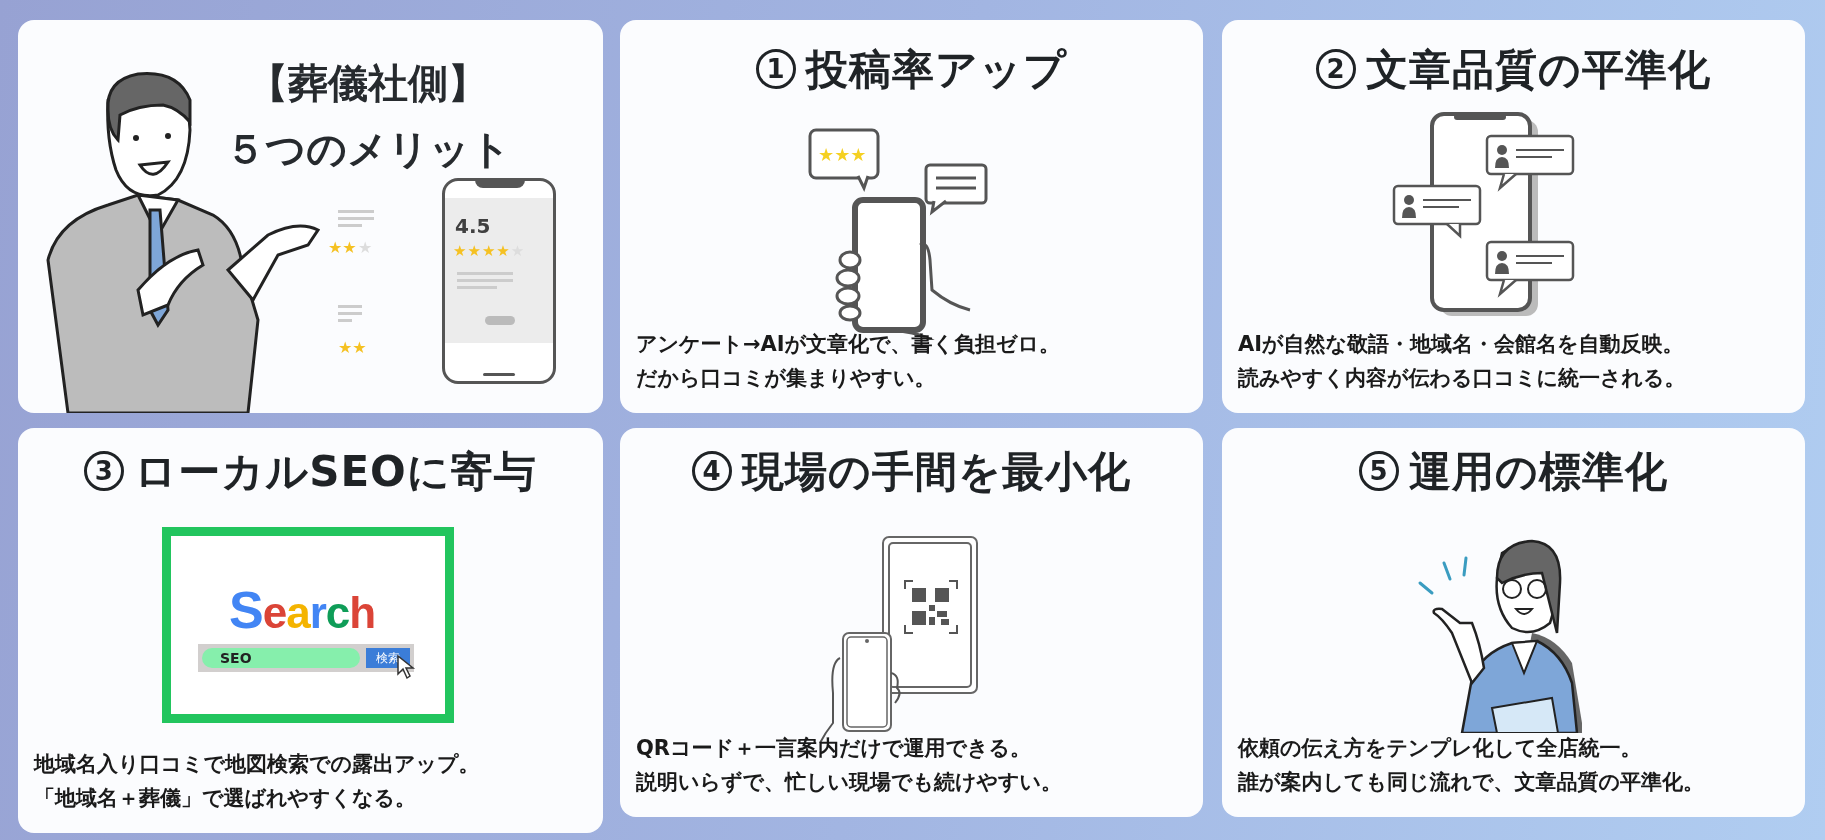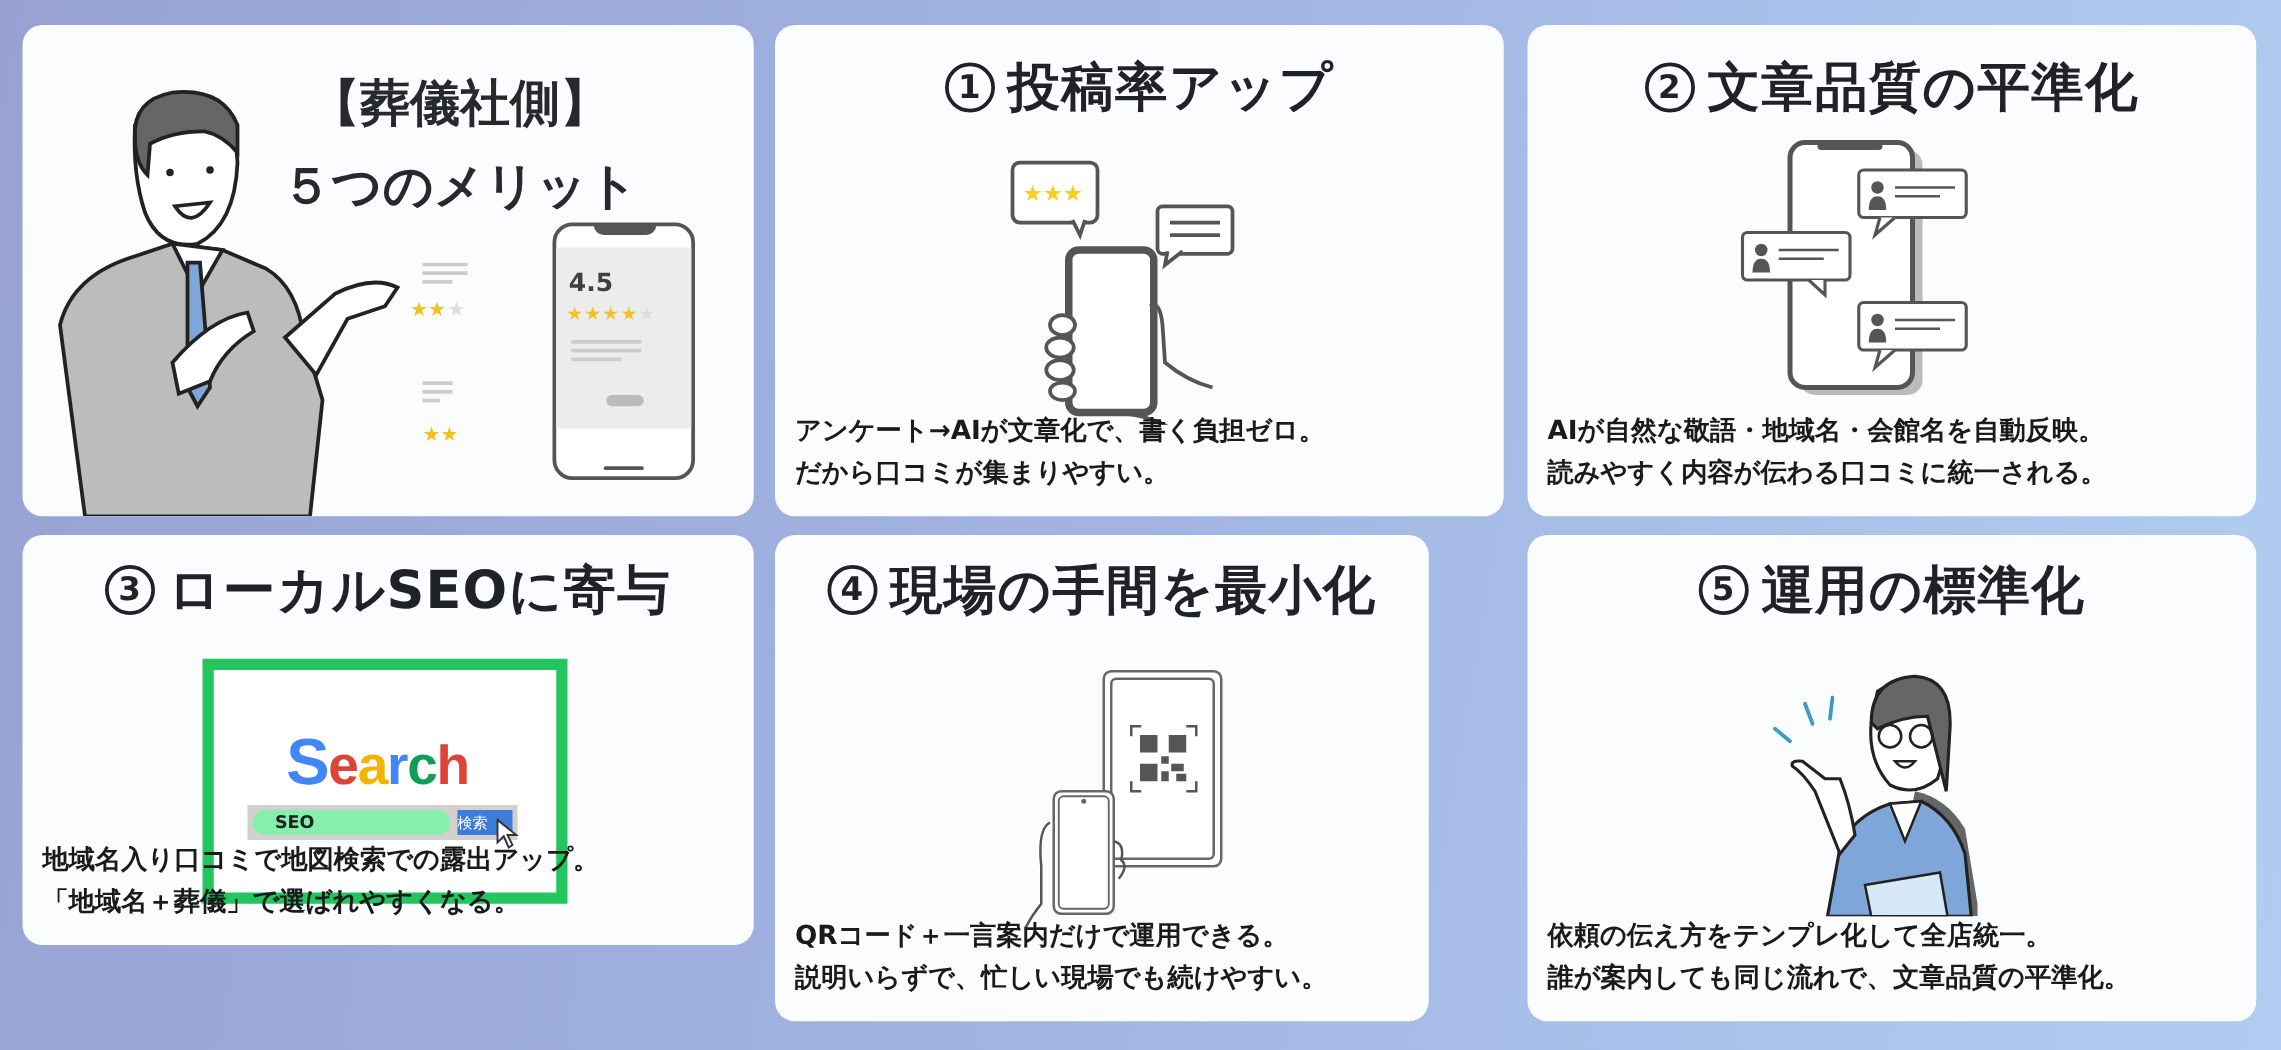--- a/index.html
+++ b/index.html
@@ -11,22 +11,22 @@
   }
   .card {
     position: absolute;
     background: #fbfcfe;
     border-radius: 16px;
     overflow: hidden;
   }
   .c1 { left: 18px;  top: 20px;  width: 585px; height: 393px; }
   .c2 { left: 620px; top: 20px;  width: 583px; height: 393px; }
   .c3 { left: 1222px; top: 20px; width: 583px; height: 393px; }
-  .c4 { left: 18px;  top: 428px; width: 585px; height: 328px; }
-  .c5 { left: 620px; top: 428px; width: 523px; height: 389px; }
+  .c4 { left: 18px;  top: 428px; width: 585px; height: 405px; }
+  .c5 { left: 620px; top: 428px; width: 583px; height: 389px; }
   .c6 { left: 1222px; top: 428px; width: 583px; height: 389px; }
 
   .title {
     position: absolute; left: 0; right: 0; top: 22px;
     text-align: center;
     font-size: 42px; font-weight: bold; color: #1f2326;
     letter-spacing: 1px;
   }
   .c4 .title, .c5 .title, .c6 .title { top: 16px; }
   .num {
@@ -170,21 +170,21 @@
 <div class="card c4">
   <div class="title">
     <span class="num">3</span><span>ローカルSEOに寄与</span>
   </div>
   <div class="illus" style="left:144px;top:99px;width:292px;height:196px;border:9px solid #22c55e;background:#fff;">
     <div style="position:absolute;left:58px;top:44px;font-family:'Liberation Sans',sans-serif;font-size:44px;font-weight:bold;letter-spacing:-1px;">
       <span style="color:#4285f4;font-size:52px">S</span><span style="color:#db4437">e</span><span style="color:#f4b400">a</span><span style="color:#4285f4">r</span><span style="color:#0f9d58">c</span><span style="color:#db4437">h</span>
     </div>
     <div style="position:absolute;left:27px;top:108px;width:216px;height:28px;background:#d2cfce;">
       <div style="position:absolute;left:4px;top:4px;width:158px;height:20px;background:#86efac;border-radius:10px;font-size:14px;font-weight:bold;padding-left:18px;line-height:20px;color:#222;">SEO</div>
-      <div style="position:absolute;left:168px;top:4px;width:44px;height:20px;background:#3b7dd8;color:#fff;font-size:12px;line-height:20px;">検索</div>
+      <div style="position:absolute;left:168px;top:4px;width:44px;height:20px;background:#3b7dd8;color:#fff;font-size:12px;line-height:20px;text-align:center;">検索</div>
       <svg style="position:absolute;left:198px;top:10px" width="22" height="26" viewBox="0 0 22 26">
           <path d="M2 2 L2 20 L7 15 L11 24 L14 22 L10 14 L17 14 Z" fill="#fff" stroke="#333" stroke-width="1.5"></path>
         </svg>
     </div>
   </div>
   <div class="desc">
     <span class="l1">地域名入り口コミで地図検索での露出アップ。</span>
     <span class="l2">「地域名＋葬儀」で選ばれやすくなる。</span>
   </div>
 </div>

